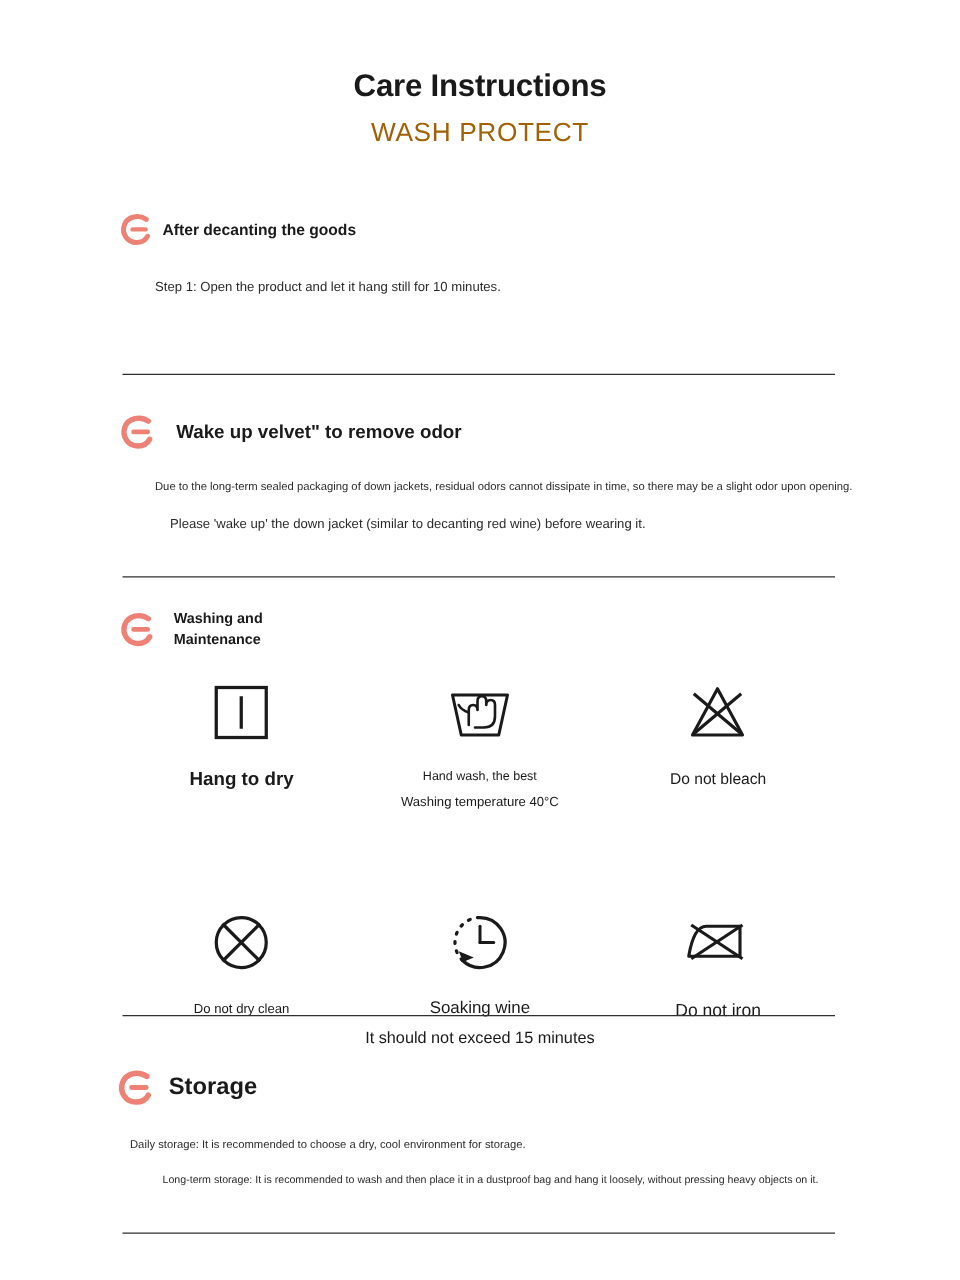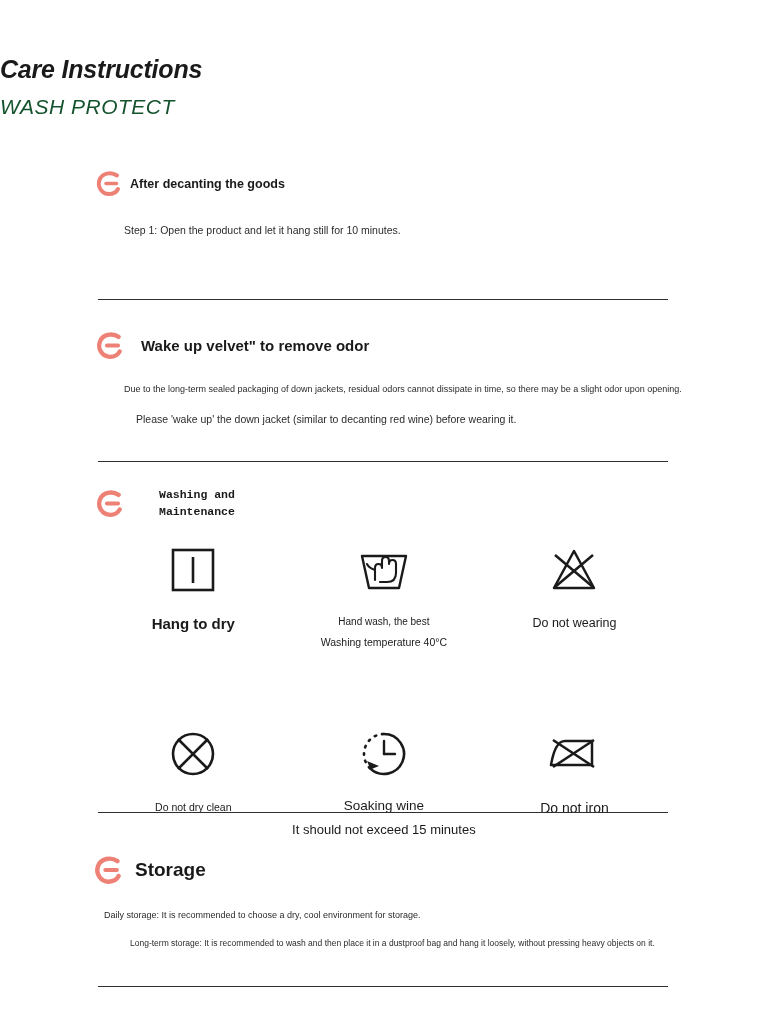--- a/index.html
+++ b/index.html
@@ -6,47 +6,47 @@
   html, body {
     width:768px; height:1024px;
     background:#ffffff;
     font-family:"Liberation Sans", sans-serif;
     color:#231f20;
     overflow:hidden;
   }
   .page { position:relative; width:768px; height:1024px; background:#fff; }
 
   
-  .header { text-align:left; padding-top:56px;font-style:italic; }
+  .header { text-align:center; padding-top:56px; }
   .title {
     font-size:25px; font-weight:bold; letter-spacing:-0.2px;
     color:#1a1a1a; line-height:1.1;
   }
   .subtitle {
     margin-top:11px;
     font-size:21px; font-weight:400; letter-spacing:0.5px;
-    color:#14532d;
+    color:#a16207;
   }
 
   
   .sec-head { display:flex; align-items:center; }
   .logo { flex:0 0 auto; width:26px; height:27px; }
   .sec-title { font-weight:bold; color:#1a1a1a; }
 
   .s1 { position:absolute; left:95px; top:170px; }
   .s1 .sec-title { font-size:12.5px; margin-left:9px; }
 
   .s2 { position:absolute; left:95px; top:331px; }
   .s2 .logo { width:28px; height:29px; }
   .s2 .sec-title { font-size:15px; margin-left:18px; }
 
   .s3 { position:absolute; left:95px; top:487px; }
   .s3 .logo { width:28px; height:29px; }
   .s3 .sec-title {
-    font-size:11.5px; margin-left:36px; line-height:1.45; font-weight:bold;font-family:Liberation Mono, monospace;
+    font-size:11.5px; margin-left:16px; line-height:1.45; font-weight:bold;
   }
 
   .s4 { position:absolute; left:93px; top:855px; }
   .s4 .logo { width:29px; height:30px; }
   .s4 .sec-title { font-size:19px; margin-left:13px; }
 
   
   .body-line { position:absolute; color:#2b2b2b; white-space:nowrap; }
 
   .t-step1 { left:124px; top:224px; font-size:10.5px; }
@@ -173,21 +173,21 @@
 
       <div class="scell c-bleach">
         <div class="sicon">
           <svg width="52" height="48" viewBox="0 0 52 48">
             <path d="M26 5 L46 42 L6 42 Z" fill="none" stroke="#1a1a1a" stroke-width="2.5" stroke-linejoin="round"></path>
             <line x1="7" y1="9" x2="45" y2="41" stroke="#1a1a1a" stroke-width="2.5"></line>
             <line x1="45" y1="9" x2="7" y2="41" stroke="#1a1a1a" stroke-width="2.5"></line>
           </svg>
         </div>
         <div class="slabel">
-          <span class="l1">Do not wearing</span>
+          <span class="l1">Do not bleach</span>
         </div>
       </div>
 
     </div>
 
     <div class="srow srow2">
 
       <div class="scell c-dryclean">
         <div class="sicon">
           <svg width="52" height="52" viewBox="0 0 52 52">

